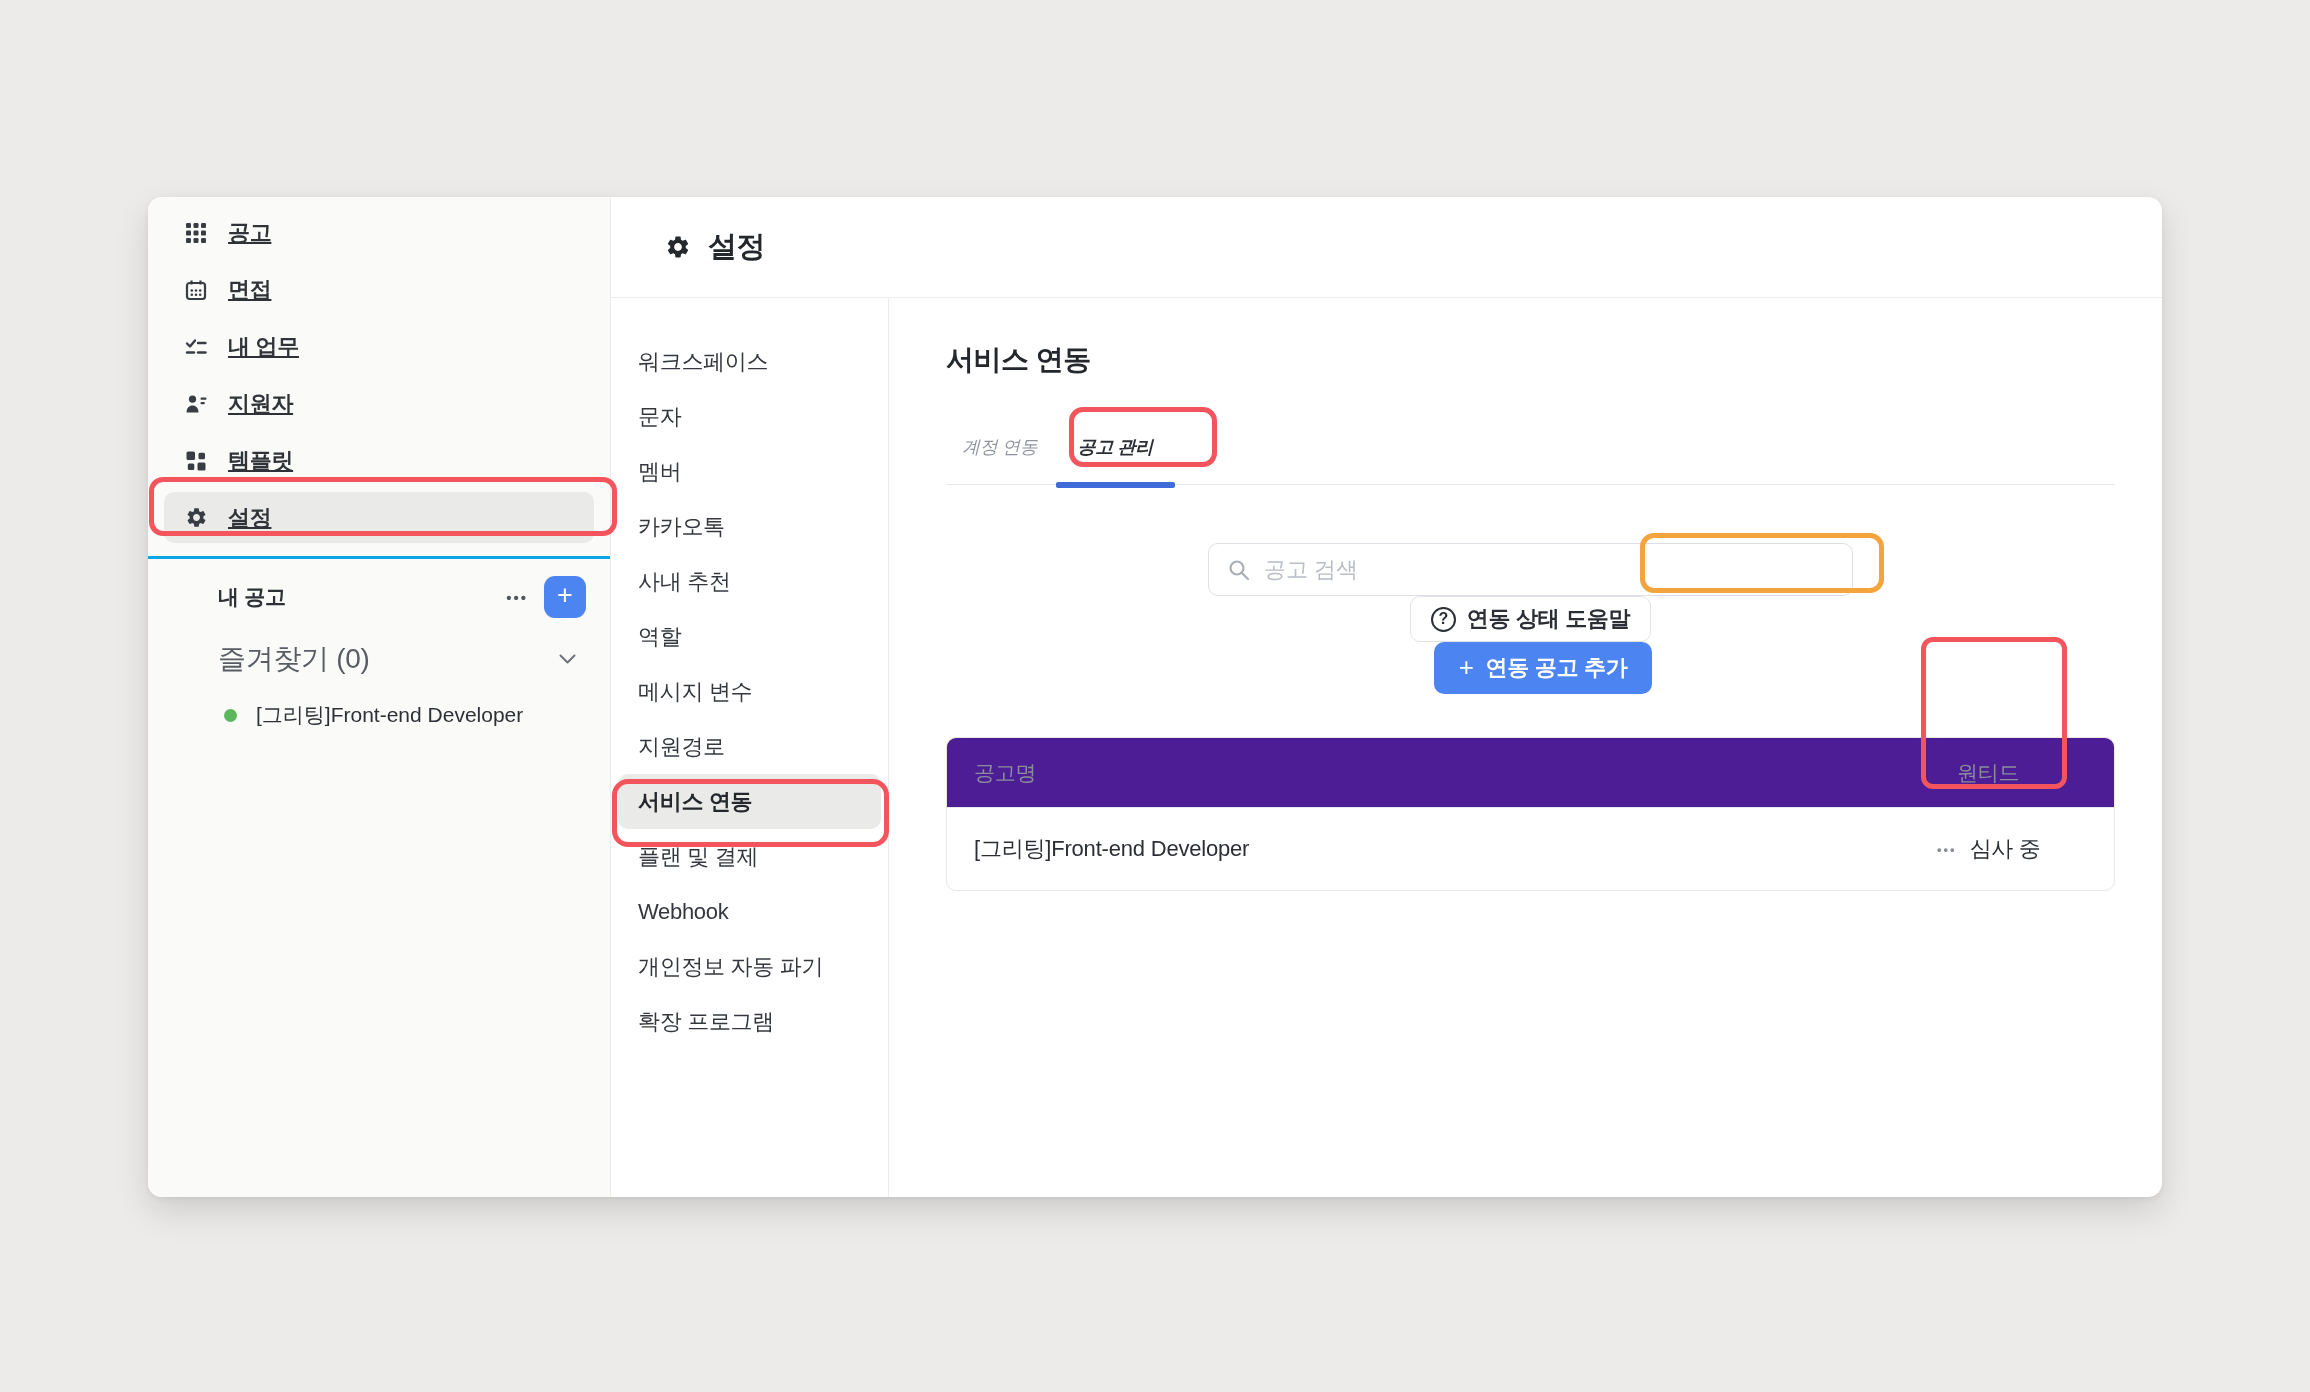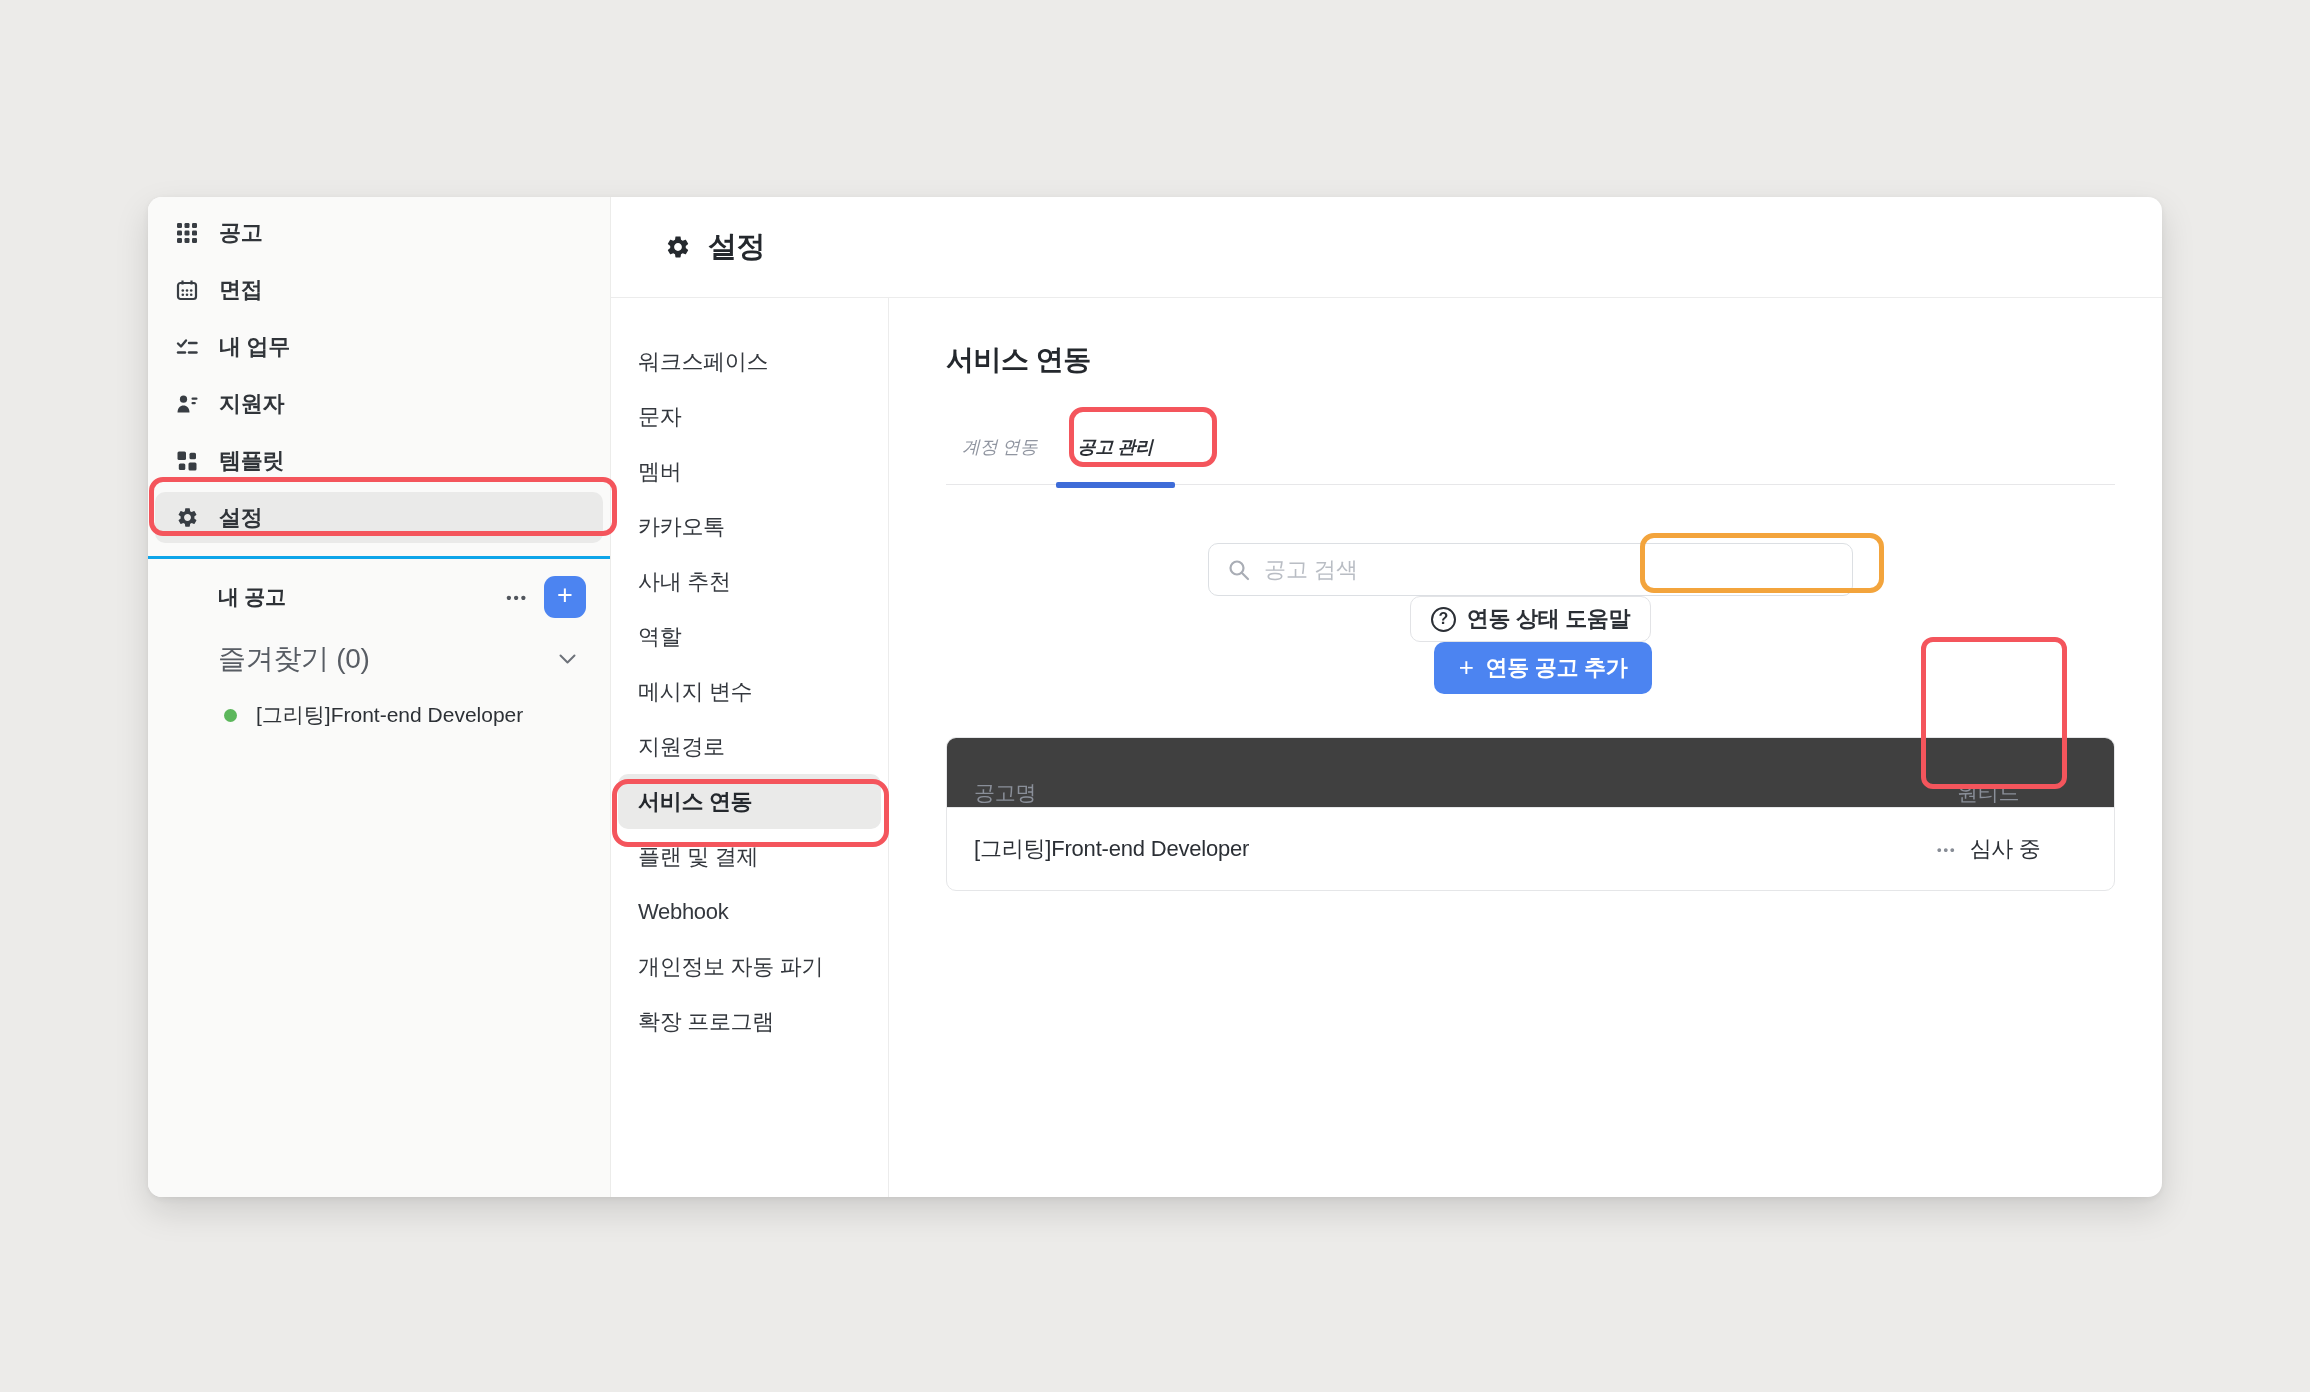--- a/index.html
+++ b/index.html
@@ -21,21 +21,21 @@
     display: flex;
   }
   
   .main-sidebar {
     width: 463px; flex: 0 0 463px;
     background: #fafaf9;
     border-right: 1px solid #ececea;
     border-radius: 14px 0 0 14px;
     padding-top: 7px;
   }
-  .snav-item { height: 57px; padding: 0 7px; display: flex; align-items: stretch; cursor: pointer; }
+  .snav-item { height: 57px; padding: 0 16px; display: flex; align-items: stretch; cursor: pointer; text-decoration: underline; }
   .snav-inner {
     flex: 1; display: flex; align-items: center;
     gap: 19px; padding-left: 19px; border-radius: 10px; margin: 3px 0;
   }
   .snav-item.active .snav-inner { background: #eaeae9; }
   .snav-label { font-size: 22px; font-weight: 600; color: #303439; letter-spacing: -0.3px; }
   .icon-box { width: 26px; display: flex; justify-content: center; align-items: center; color: #383d43; }
   .mypost-section { margin-top: 10px; border-top: 3px solid #0ea5e9; padding-top: 12px; padding-left: 44px; }
   .mypost-header { height: 52px; display: flex; align-items: center; padding: 0 24px 0 26px; }
   .mypost-title { flex: 1; font-size: 21px; font-weight: 700; color: #2d3136; letter-spacing: -0.3px; }
@@ -121,22 +121,22 @@
   .add-btn {
     height: 52px; margin-left: 25px; border: none; border-radius: 10px;
     background: #4c84f1; color: #fff; display: flex; align-items: center; gap: 12px;
     padding: 0 25px; font-size: 22px; font-weight: 700; cursor: pointer;
     font-family: inherit; letter-spacing: -0.3px;
   }
   .add-btn .plus-glyph { font-size: 26px; font-weight: 400; line-height: 1; padding-bottom: 2px; }
 
   .table { margin-top: 43px; border: 1px solid #e5e6e8; border-radius: 10px; overflow: hidden; background: #fff; }
   .thead {
-    height: 70px; background: #404040; border-bottom: 1px solid #e7e8ea;
-    display: flex; align-items: flex-end; font-size: 21px; color: #8a8f99; letter-spacing: -0.3px;
+    height: 70px; background: #4c1d95; border-bottom: 1px solid #e7e8ea;
+    display: flex; align-items: center; font-size: 21px; color: #8a8f99; letter-spacing: -0.3px;
   }
   .th-name { flex: 1; padding-left: 27px; }
   .th-status { width: 193px; padding-left: 36px; }
   .trow { height: 82px; display: flex; align-items: center; font-size: 22px; color: #2b2f35; cursor: pointer; }
   .td-name { flex: 1; padding-left: 27px; letter-spacing: -0.2px; }
   .td-status { width: 193px; display: flex; align-items: center; gap: 13px; padding-left: 16px; }
   .row-ellipsis { font-size: 13px; letter-spacing: 2px; color: #888d96; font-weight: 700; cursor: pointer; }
   .td-status .status-text { letter-spacing: -0.3px; }
 
   

